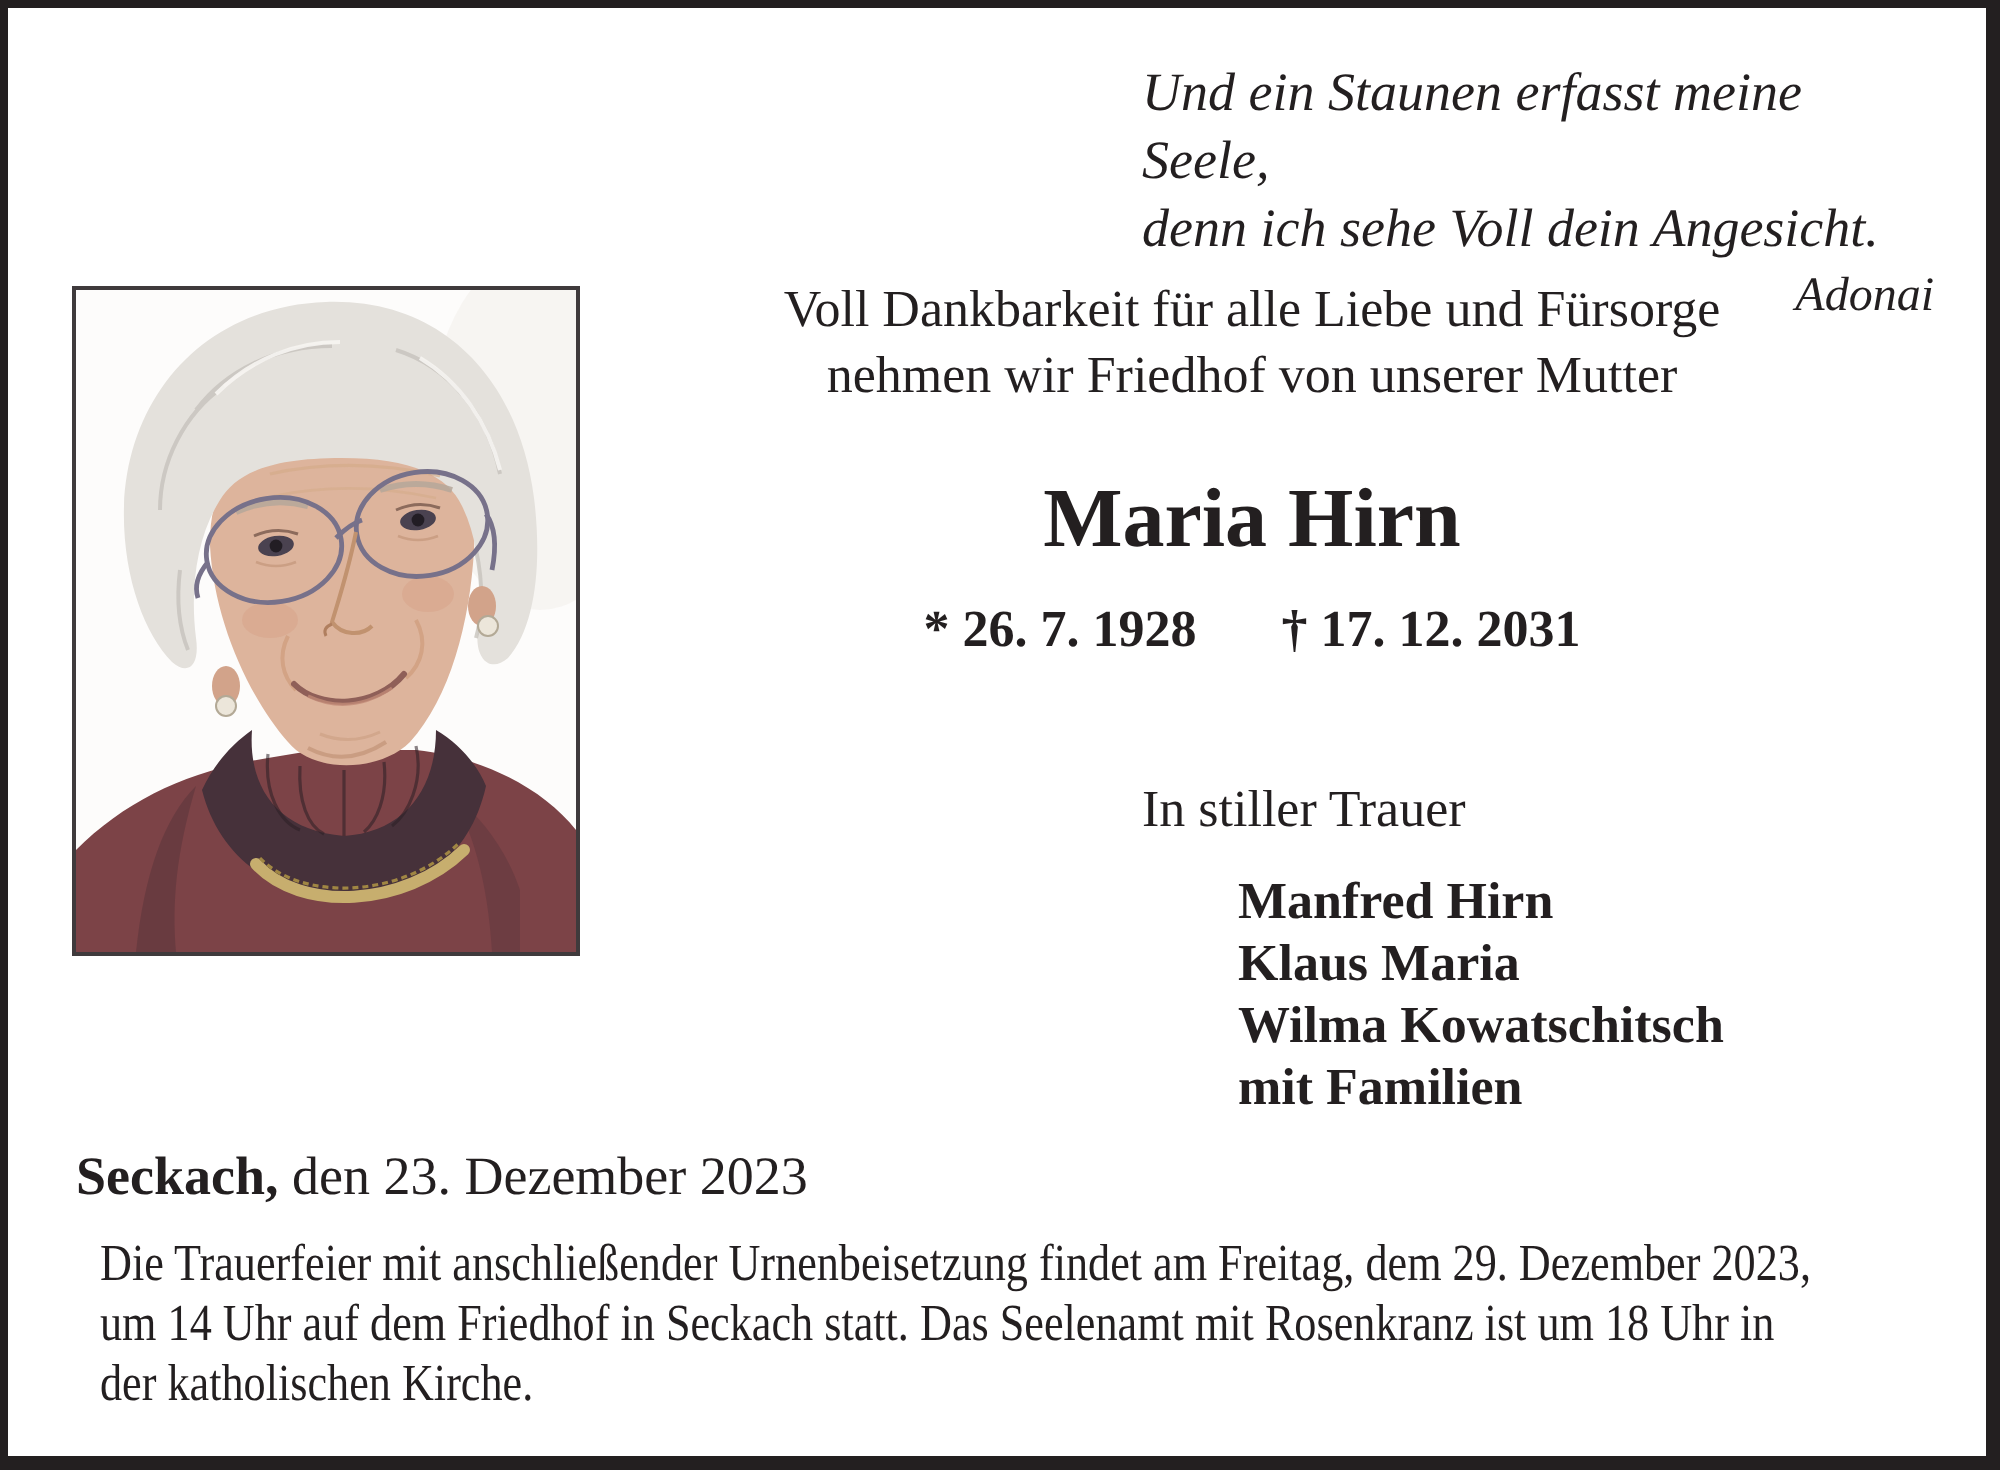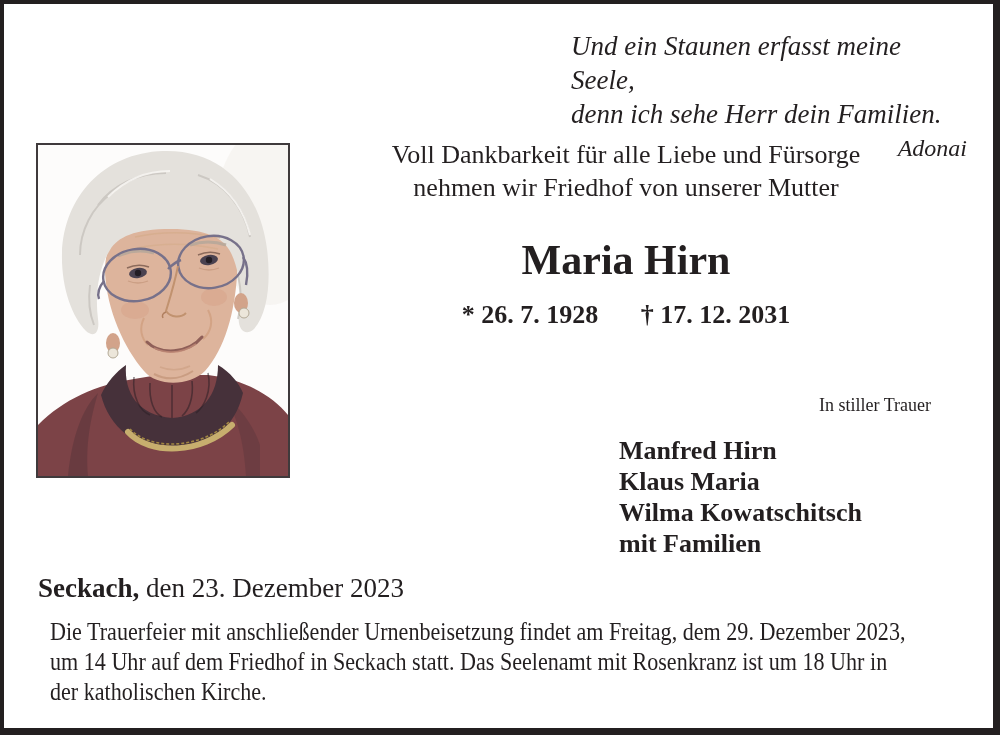--- a/index.html
+++ b/index.html
@@ -27,21 +27,21 @@
   .quote{left:567px;top:25px;width:396px;font-style:italic;font-size:27px;line-height:34px;}
   .quote-attr{text-align:right;font-style:italic;font-size:24px;line-height:28px;margin-top:3px;}
   
   .center-col{left:352px;top:0;width:540px;text-align:center;}
   .intro{margin-top:134px;font-size:26px;line-height:33px;}
   .deceased-name{margin-top:21px;font-size:42px;line-height:70px;font-weight:bold;white-space:nowrap;}
   .dates{margin-top:5px;font-size:26px;line-height:30px;font-weight:bold;}
   .dates span{display:inline-block;margin:0 18px;white-space:nowrap;text-align:center;}
   
   .mourning{left:567px;top:385px;width:360px;}
-  .mourning-heading{font-size:18px;line-height:32px;text-align:right;}
+  .mourning-heading{font-size:26px;line-height:32px;}
   .mourners{margin-top:14px;font-size:26px;line-height:31px;font-weight:bold;margin-left:48px;}
   
   .dateline{left:34px;top:568px;font-size:27px;line-height:32px;}
   .dateline b{font-weight:bold;}
   
   .details{left:46px;top:613px;width:960px;font-size:26px;line-height:30px;}
   .details .dline{height:30px;white-space:nowrap;}
   .details .dline>span{display:inline-block;transform:scaleX(0.85);transform-origin:0 50%;}
 </style>
 </head>
@@ -122,21 +122,21 @@
       <path d="M116,203 Q137,213 158,199" stroke="#c08a77" stroke-width="1.6" fill="none" opacity="0.8"></path>
       <path d="M122,222 Q137,228 152,221" stroke="#c79a7c" stroke-width="1.5" fill="none" opacity="0.5"></path>
 
       <path d="M90,287 C112,311 164,309 194,280" stroke="var(--photo-gold)" stroke-width="6" fill="none" stroke-linecap="round"></path>
       <path d="M92,284 C113,306 163,304 191,277" stroke="#a08643" stroke-width="1.6" fill="none" stroke-dasharray="3,2"></path>
     </svg>
   </div>
 
   <div class="abs quote">
     <div>Und ein Staunen erfasst meine Seele,</div>
-    <div>denn ich sehe Herr dein Familien.</div>
+    <div>denn ich sehe Voll dein Angesicht.</div>
     <div class="quote-attr">Adonai</div>
   </div>
 
   <div class="abs center-col">
     <div class="intro">
       <div>Voll Dankbarkeit für alle Liebe und Fürsorge</div>
       <div>nehmen wir Friedhof von unserer Mutter</div>
     </div>
     <div class="deceased-name">Maria Hirn</div>
     <div class="dates">

